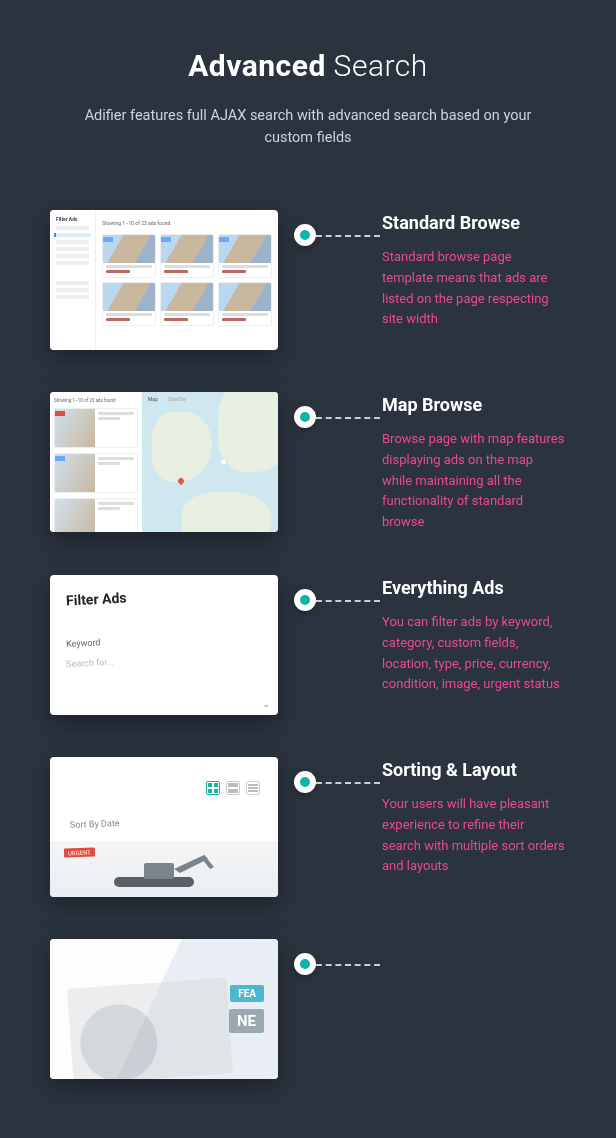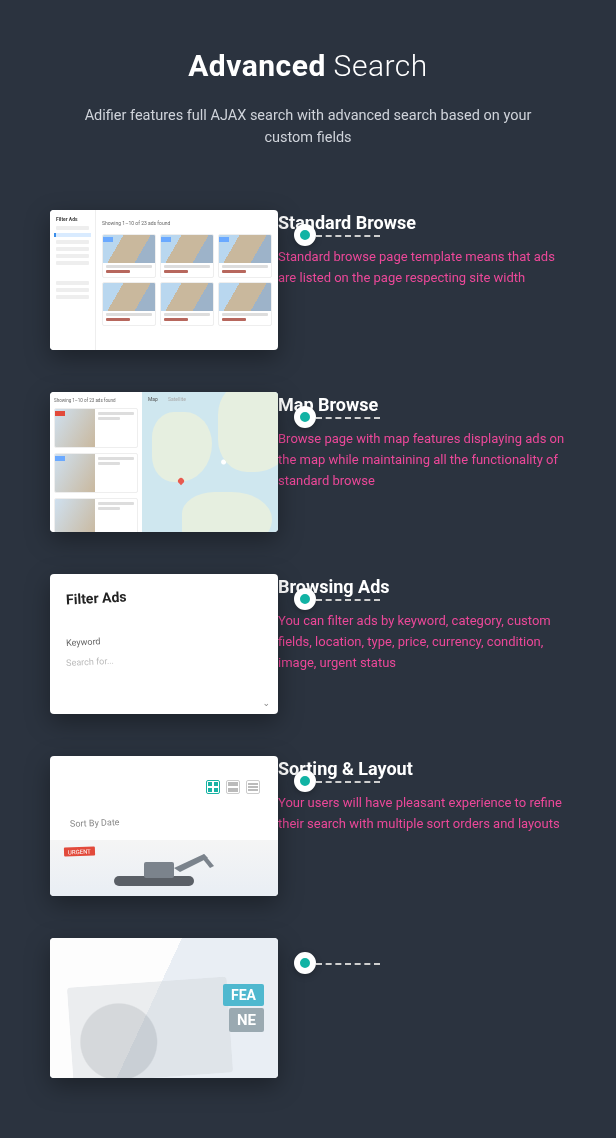--- a/index.html
+++ b/index.html
@@ -65,21 +65,21 @@
     box-shadow: 0 2px 6px rgba(0,0,0,.25);
   }
   .connector .line {
     position: absolute;
     left: 68px;
     top: 11px;
     height: 0;
     width: 64px;
     border-top: 2px dashed #cfcfcf;
   }
-  .txt { flex: 1; padding-top: 2px; }
+  .txt { margin-left: 104px; flex: 1; padding-top: 2px; }
   .feat-title { font-size: 18px; font-weight: 700; margin-bottom: 14px; color:#fff; }
   .feat-desc { font-size: 13px; line-height: 1.6; color: #ec4899; }
 
   
   .s1-side {position:absolute;left:0;top:0;width:46px;height:100%;background:#fff;border-right:1px solid #eee;}
   .s1-side .lbl{font-size:5px;color:#444;font-weight:700;margin:6px 0 4px 6px}
   .s1-side .ln{height:4px;background:#eee;margin:3px 6px;border-radius:1px}
   .s1-side .lnact{height:4px;background:#d9ebff;border-left:2px solid #3a8eea;margin:3px 4px 3px 4px}
   .s1-main{position:absolute;left:46px;top:0;right:0;height:100%}
   .s1-top{height:14px;margin:6px 6px 4px 6px;display:flex;align-items:center}
@@ -118,21 +118,21 @@
   .s4 .bar{position:absolute;top:24px;right:18px;display:flex;gap:6px}
   .s4 .ic{width:14px;height:14px;border:1px solid #ccc;border-radius:2px;display:flex;align-items:center;justify-content:center}
   .s4 .ic.act{border-color:#18b3a4}
   .s4 .ic svg{width:10px;height:10px}
   .s4 .sortlab{position:absolute;top:62px;left:20px;font-size:9px;color:#888;transform:rotate(-2deg)}
   .s4 .img{position:absolute;left:0;right:0;bottom:0;height:56px;background:linear-gradient(180deg,#f5f5f5,#e9eef4);}
   .s4 .urg{position:absolute;bottom:40px;left:14px;background:#e24a3b;color:#fff;font-size:6px;padding:1px 4px;border-radius:1px;transform:rotate(-2deg)}
   .s4 .mach{position:absolute;bottom:6px;left:50%;transform:translateX(-50%);width:120px;height:42px;}
 
   .s5{position:relative;height:100%;background:linear-gradient(115deg,#fdfdfd 45%,#e9eef4 45%)}
-  .s5 .feat{position:absolute;right:14px;top:46px;background:#4fb8cf;color:#fff;font-size:14px;font-weight:700;padding:3px 8px;border-radius:2px}
+  .s5 .feat{position:absolute;right:14px;top:46px;background:#4fb8cf;color:#fff;font-size:10px;font-weight:700;padding:3px 8px;border-radius:2px}
   .s5 .ne{position:absolute;right:14px;top:70px;background:#9aa9b1;color:#fff;font-size:15px;font-weight:700;padding:3px 8px;border-radius:2px}
   .s5 .ind{position:absolute;left:20px;bottom:0;width:160px;height:96px;background:radial-gradient(circle at 30% 60%,#9aa1a8 0 30%,transparent 31%),linear-gradient(#cfd4d9,#cfd4d9);opacity:.4;border-radius:4px;transform:rotate(-4deg)}
 </style>
 </head>
 <body>
 
 <div class="page">
 
   <h1 class="heading">
     <span class="strong">Advanced</span><span> Search</span>
@@ -277,21 +277,21 @@
         <div class="lab">Keyword</div>
         <div class="ph">Search for...</div>
         <span class="chev">⌄</span>
       </div>
     </div>
     <div class="connector">
       <span class="dot"></span>
       <span class="line"></span>
     </div>
     <div class="txt">
-      <div class="feat-title">Browsing Ads</div>
+      <div class="feat-title">Everything Ads</div>
       <div class="feat-desc">You can filter ads by keyword, category, custom fields, location, type, price, currency, condition, image, urgent status</div>
     </div>
   </div>
 
   <div class="row">
     <div class="shot">
       <div class="s4">
         <div class="bar">
           <span class="ic act">
             <svg viewBox="0 0 10 10">

